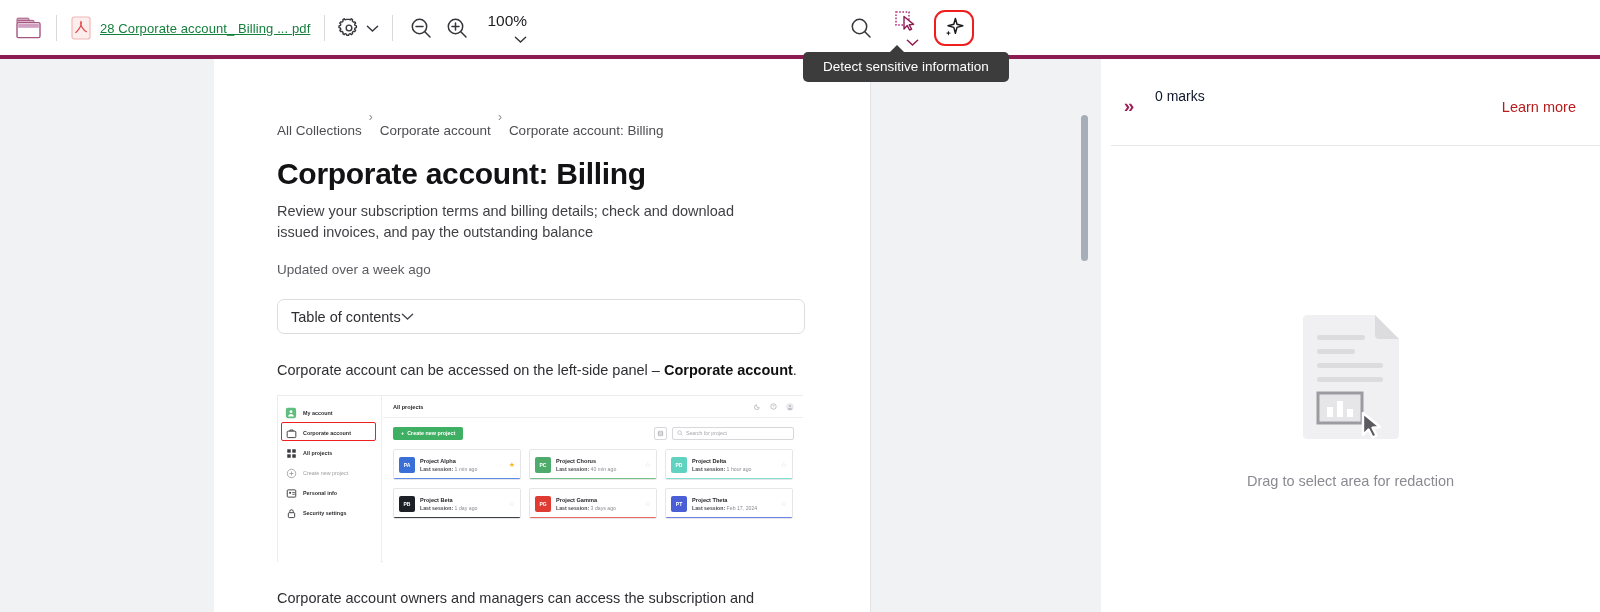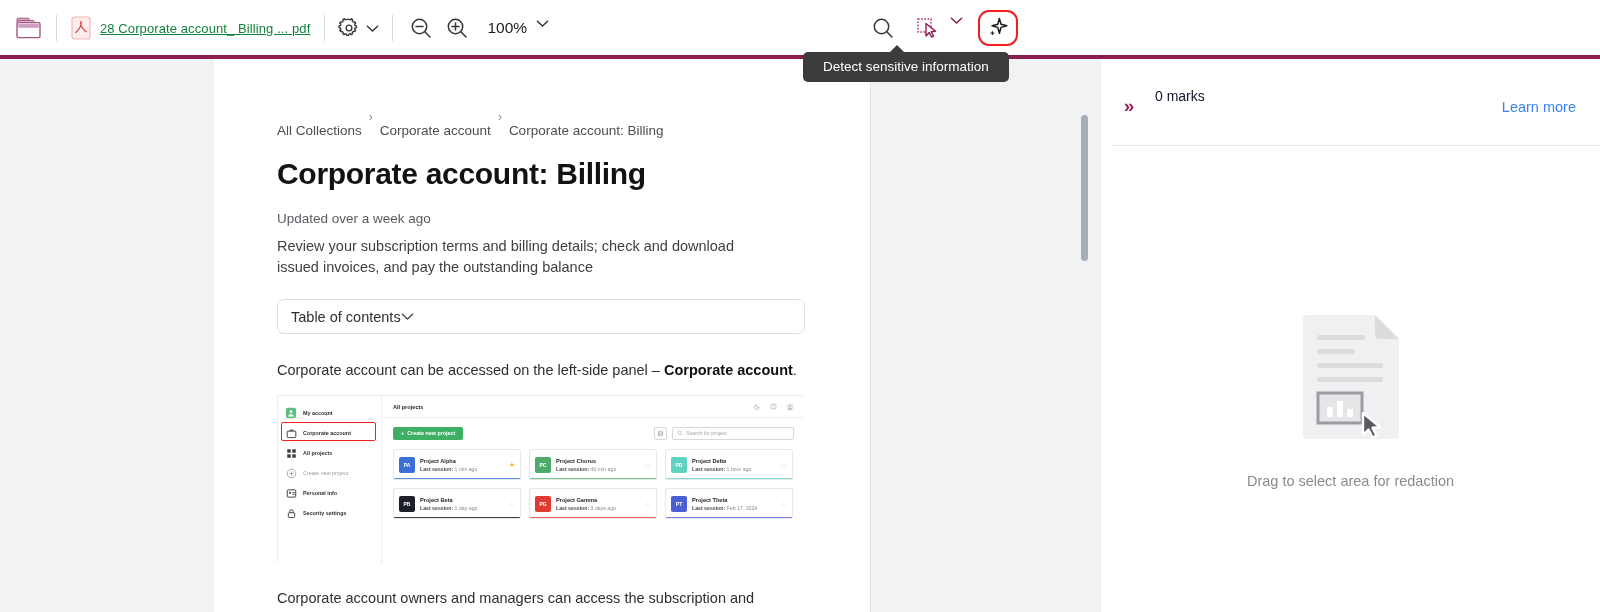--- a/index.html
+++ b/index.html
@@ -30,21 +30,21 @@
   }
   #file-name {
     font-size: 13px; color: #15803d; white-space: nowrap;
     letter-spacing: .1px;
     text-decoration: underline;
   }
   .gear-group { display:flex; align-items:center; gap:6px; cursor:pointer; height:34px; padding:0 3px;}
   #zoom-level {
     font-size: 15.5px; color: #1d1d20; margin-left: 12px;
   }
-  .zoom-group { display:flex; align-items:flex-start; gap:5px; cursor:pointer;}
+  .zoom-group { display:flex; align-items:flex-end; gap:5px; cursor:pointer;flex-direction:column;}
   .icon-btn { width: 36px; height: 34px; display:flex; align-items:center; justify-content:center; cursor:pointer;}
 
   #tb-right { display:flex; align-items:center; margin-left: 316px; }
 
   
   #ai-btn-wrap { position: relative; width: 46px; height: 38px; display:flex; align-items:center; justify-content:center; margin-left: 12px;}
   #ai-ring {
     position:absolute; left: 3px; top: 1px; width: 40px; height: 36px;
     border: 2.6px solid #f01e1e; border-radius: 11px; pointer-events:none;
   }
@@ -187,21 +187,21 @@
   }
   #panel-head { display:flex; align-items:flex-start; padding: 24px 24px 0 16px;}
   #panel-collapse {
     font-size: 19px; color:#9c2159; cursor:pointer; line-height: 1;
     margin-top: 13px; width: 24px; text-align:center; font-weight: bold;
   }
   #panel-titles { margin-left: 14px; flex: 1;}
   #panel-title { font-size: 18.5px; font-weight: bold; color: #1b1b1f;}
   #panel-sub { font-size: 14px; color: #0f172a; margin-top: 5px;}
   #learn-more {
-    font-size: 14.5px; color: #3b82f6; cursor: pointer; margin-top: 16px;
+    font-size: 14.5px; color: #b91c1c; cursor: pointer; margin-top: 16px;
     white-space: nowrap;
   }
   #panel-rule { position:absolute; left: 10px; top: 86px; width: 489px; height: 1px; background:#e6e6e9;}
   #empty-state {
     position:absolute; left: 0; top: 250px; width: 499px;
     display:flex; flex-direction: column; align-items:center;
   }
   #empty-caption { margin-top: 32px; font-size: 14.5px; color: #8a8a91;}
 </style>
 </head>
@@ -310,22 +310,22 @@
 
       <div id="breadcrumb">
         <span class="crumb">All Collections</span>
         <span class="sep">›</span>
         <span class="crumb">Corporate account</span>
         <span class="sep">›</span>
         <span class="crumb">Corporate account: Billing</span>
       </div>
 
       <div id="doc-title">Corporate account: Billing</div>
+      <div id="doc-sub">Review your subscription terms and billing details; check and download issued invoices, and pay the outstanding balance</div>
       <div id="doc-updated">Updated over a week ago</div>
-      <div id="doc-sub">Review your subscription terms and billing details; check and download issued invoices, and pay the outstanding balance</div>
 
       <div id="toc">
         <span id="toc-label">Table of contents</span>
         <svg width="13" height="9" viewBox="0 0 14 9">
           <path d="M1.5 2 L7 7.2 L12.5 2" fill="none" stroke="#4a4a50" stroke-width="1.5" stroke-linecap="round"></path>
         </svg>
       </div>
 
       <div id="body-p1">
         <span>Corporate account can be accessed on the left-side panel – </span><b>Corporate account</b><span>.</span>

